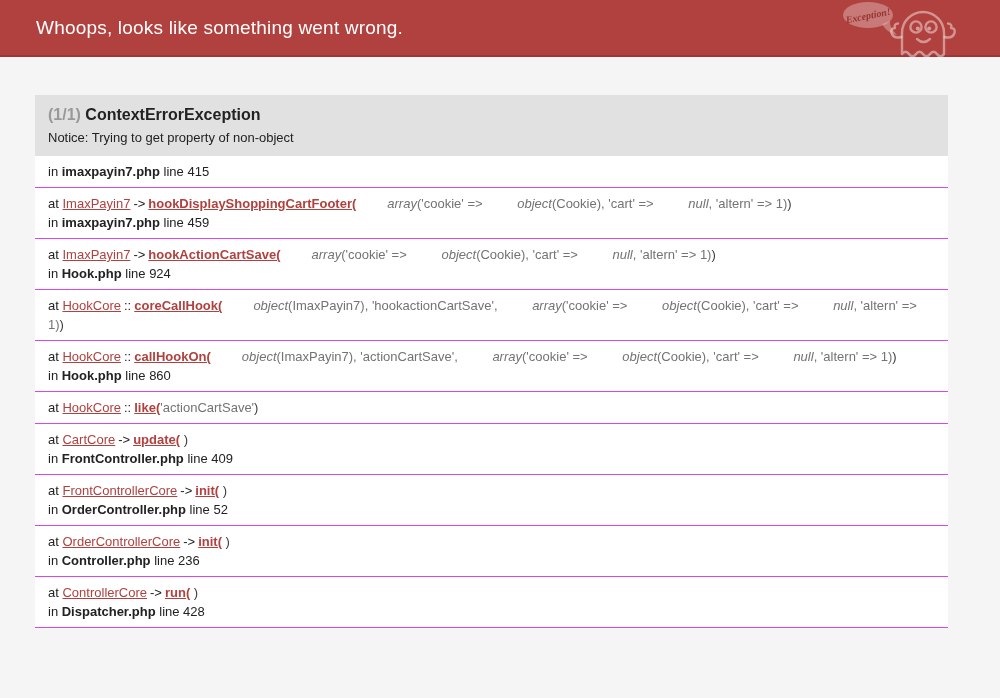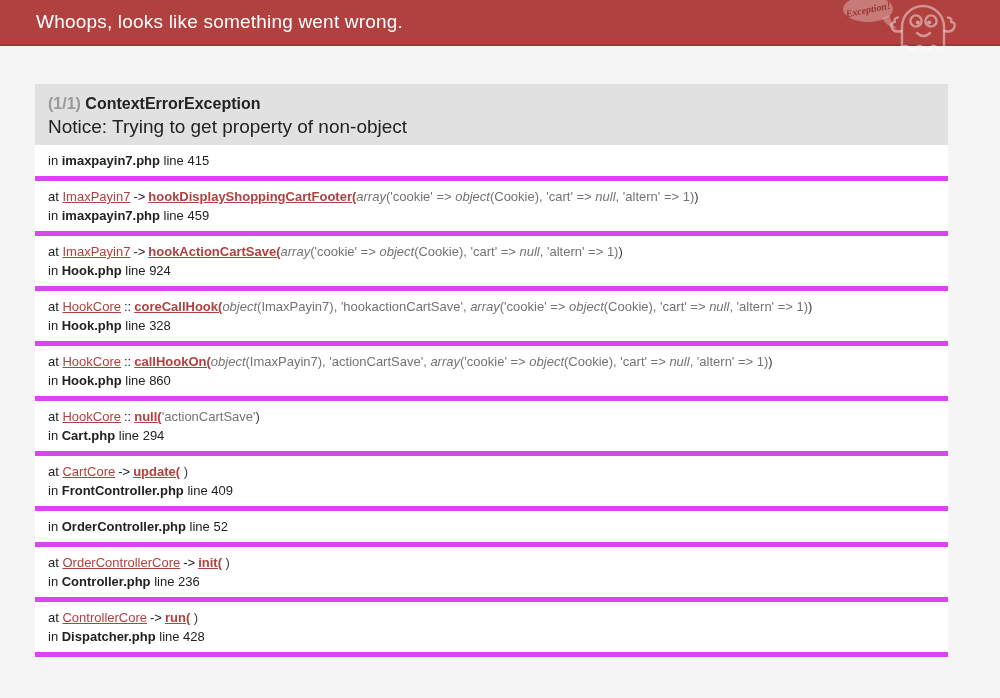--- a/index.html
+++ b/index.html
@@ -14,21 +14,21 @@
   html,body{margin:0;padding:0;}
   body{
     width:1000px;height:698px;overflow:hidden;
     background:var(--page-bg);
     color:var(--text);
     font-family:"Liberation Sans",sans-serif;
   }
   
   header{
     background:var(--header-bg);
-    height:46px;
+    height:57px;
     border-bottom:2px solid rgba(0,0,0,.12);
   }
   .hwrap{
     height:100%;
     margin:0 40px 0 36px;
     display:flex;justify-content:space-between;align-items:center;
   }
   h1.whoops{
     margin:0;color:#fff;
     font-size:19px;font-weight:400;letter-spacing:.2px;
@@ -42,33 +42,33 @@
   }
   .trace-head{
     background:var(--head-bg);
     padding:9px 13px 10px;
   }
   .trace-head h3{
     margin:0;font-size:16px;font-weight:bold;line-height:21px;color:var(--text);
   }
   .trace-head .muted{color:#999;}
   .trace-head .message{
-    margin:5px 0 0;font-size:19px;line-height:16px;font-weight:normal;color:var(--text);
+    margin:5px 0 0;font-size:13px;line-height:16px;font-weight:normal;color:var(--text);
   }
   .trace{background:#fff;}
   .trace-line{
     padding:6px 13px;
-    border-bottom:5px solid #d946ef;
+    border-bottom:1px solid #d946ef;
     font-size:13px;line-height:19px;
   }
   .trace-line .cls{color:var(--accent);text-decoration:underline;}
   .trace-line .type{padding:0 3px;color:var(--text);}
   .trace-line .method{color:var(--accent);font-weight:bold;text-decoration:underline;}
   .trace-line .args{color:var(--args);}
-  .trace-line .args em{font-style:italic;}
+  .trace-line .args em{font-style:italic;padding-left:31px;}
   .trace-line .close{color:#3c3c3c;}
   .file-line strong{font-weight:bold;}
 </style>
 </head>
 <body>
 
 <header>
   <div class="hwrap">
     <h1 class="whoops">Whoops, looks like something went wrong.</h1>
     <div class="illustration">
@@ -107,35 +107,34 @@
       <div class="trace-line">
         <div class="call-line">at <span class="cls">ImaxPayin7</span><span class="type">-&gt;</span><span class="method">hookDisplayShoppingCartFooter(</span><span class="args"><em>array</em><span>('cookie' =&gt; </span><em>object</em><span>(Cookie), 'cart' =&gt; </span><em>null</em><span>, 'altern' =&gt; 1)</span></span><span class="close">)</span></div>
         <div class="file-line">in <strong>imaxpayin7.php</strong> line 459</div>
       </div>
       <div class="trace-line">
         <div class="call-line">at <span class="cls">ImaxPayin7</span><span class="type">-&gt;</span><span class="method">hookActionCartSave(</span><span class="args"><em>array</em><span>('cookie' =&gt; </span><em>object</em><span>(Cookie), 'cart' =&gt; </span><em>null</em><span>, 'altern' =&gt; 1)</span></span><span class="close">)</span></div>
         <div class="file-line">in <strong>Hook.php</strong> line 924</div>
       </div>
       <div class="trace-line">
         <div class="call-line">at <span class="cls">HookCore</span><span class="type">::</span><span class="method">coreCallHook(</span><span class="args"><em>object</em><span>(ImaxPayin7), 'hookactionCartSave', </span><em>array</em><span>('cookie' =&gt; </span><em>object</em><span>(Cookie), 'cart' =&gt; </span><em>null</em><span>, 'altern' =&gt; 1)</span></span><span class="close">)</span></div>
-        <div class="file-line">in <strong>Hook.php</strong> line 328</div>
       </div>
       <div class="trace-line">
         <div class="call-line">at <span class="cls">HookCore</span><span class="type">::</span><span class="method">callHookOn(</span><span class="args"><em>object</em><span>(ImaxPayin7), 'actionCartSave', </span><em>array</em><span>('cookie' =&gt; </span><em>object</em><span>(Cookie), 'cart' =&gt; </span><em>null</em><span>, 'altern' =&gt; 1)</span></span><span class="close">)</span></div>
         <div class="file-line">in <strong>Hook.php</strong> line 860</div>
       </div>
       <div class="trace-line">
-        <div class="call-line">at <span class="cls">HookCore</span><span class="type">::</span><span class="method">null(</span><span class="args"><span>'actionCartSave'</span></span><span class="close">)</span></div>
-        <div class="file-line">in <strong>Cart.php</strong> line 294</div>
+        <div class="call-line">at <span class="cls">HookCore</span><span class="type">::</span><span class="method">like(</span><span class="args"><span>'actionCartSave'</span></span><span class="close">)</span></div>
       </div>
       <div class="trace-line">
         <div class="call-line">at <span class="cls">CartCore</span><span class="type">-&gt;</span><span class="method">update(</span><span class="args">&nbsp;</span><span class="close">)</span></div>
         <div class="file-line">in <strong>FrontController.php</strong> line 409</div>
       </div>
       <div class="trace-line">
+        <div class="call-line">at <span class="cls">FrontControllerCore</span><span class="type">-&gt;</span><span class="method">init(</span><span class="args">&nbsp;</span><span class="close">)</span></div>
         <div class="file-line">in <strong>OrderController.php</strong> line 52</div>
       </div>
       <div class="trace-line">
         <div class="call-line">at <span class="cls">OrderControllerCore</span><span class="type">-&gt;</span><span class="method">init(</span><span class="args">&nbsp;</span><span class="close">)</span></div>
         <div class="file-line">in <strong>Controller.php</strong> line 236</div>
       </div>
       <div class="trace-line">
         <div class="call-line">at <span class="cls">ControllerCore</span><span class="type">-&gt;</span><span class="method">run(</span><span class="args">&nbsp;</span><span class="close">)</span></div>
         <div class="file-line">in <strong>Dispatcher.php</strong> line 428</div>
       </div>

